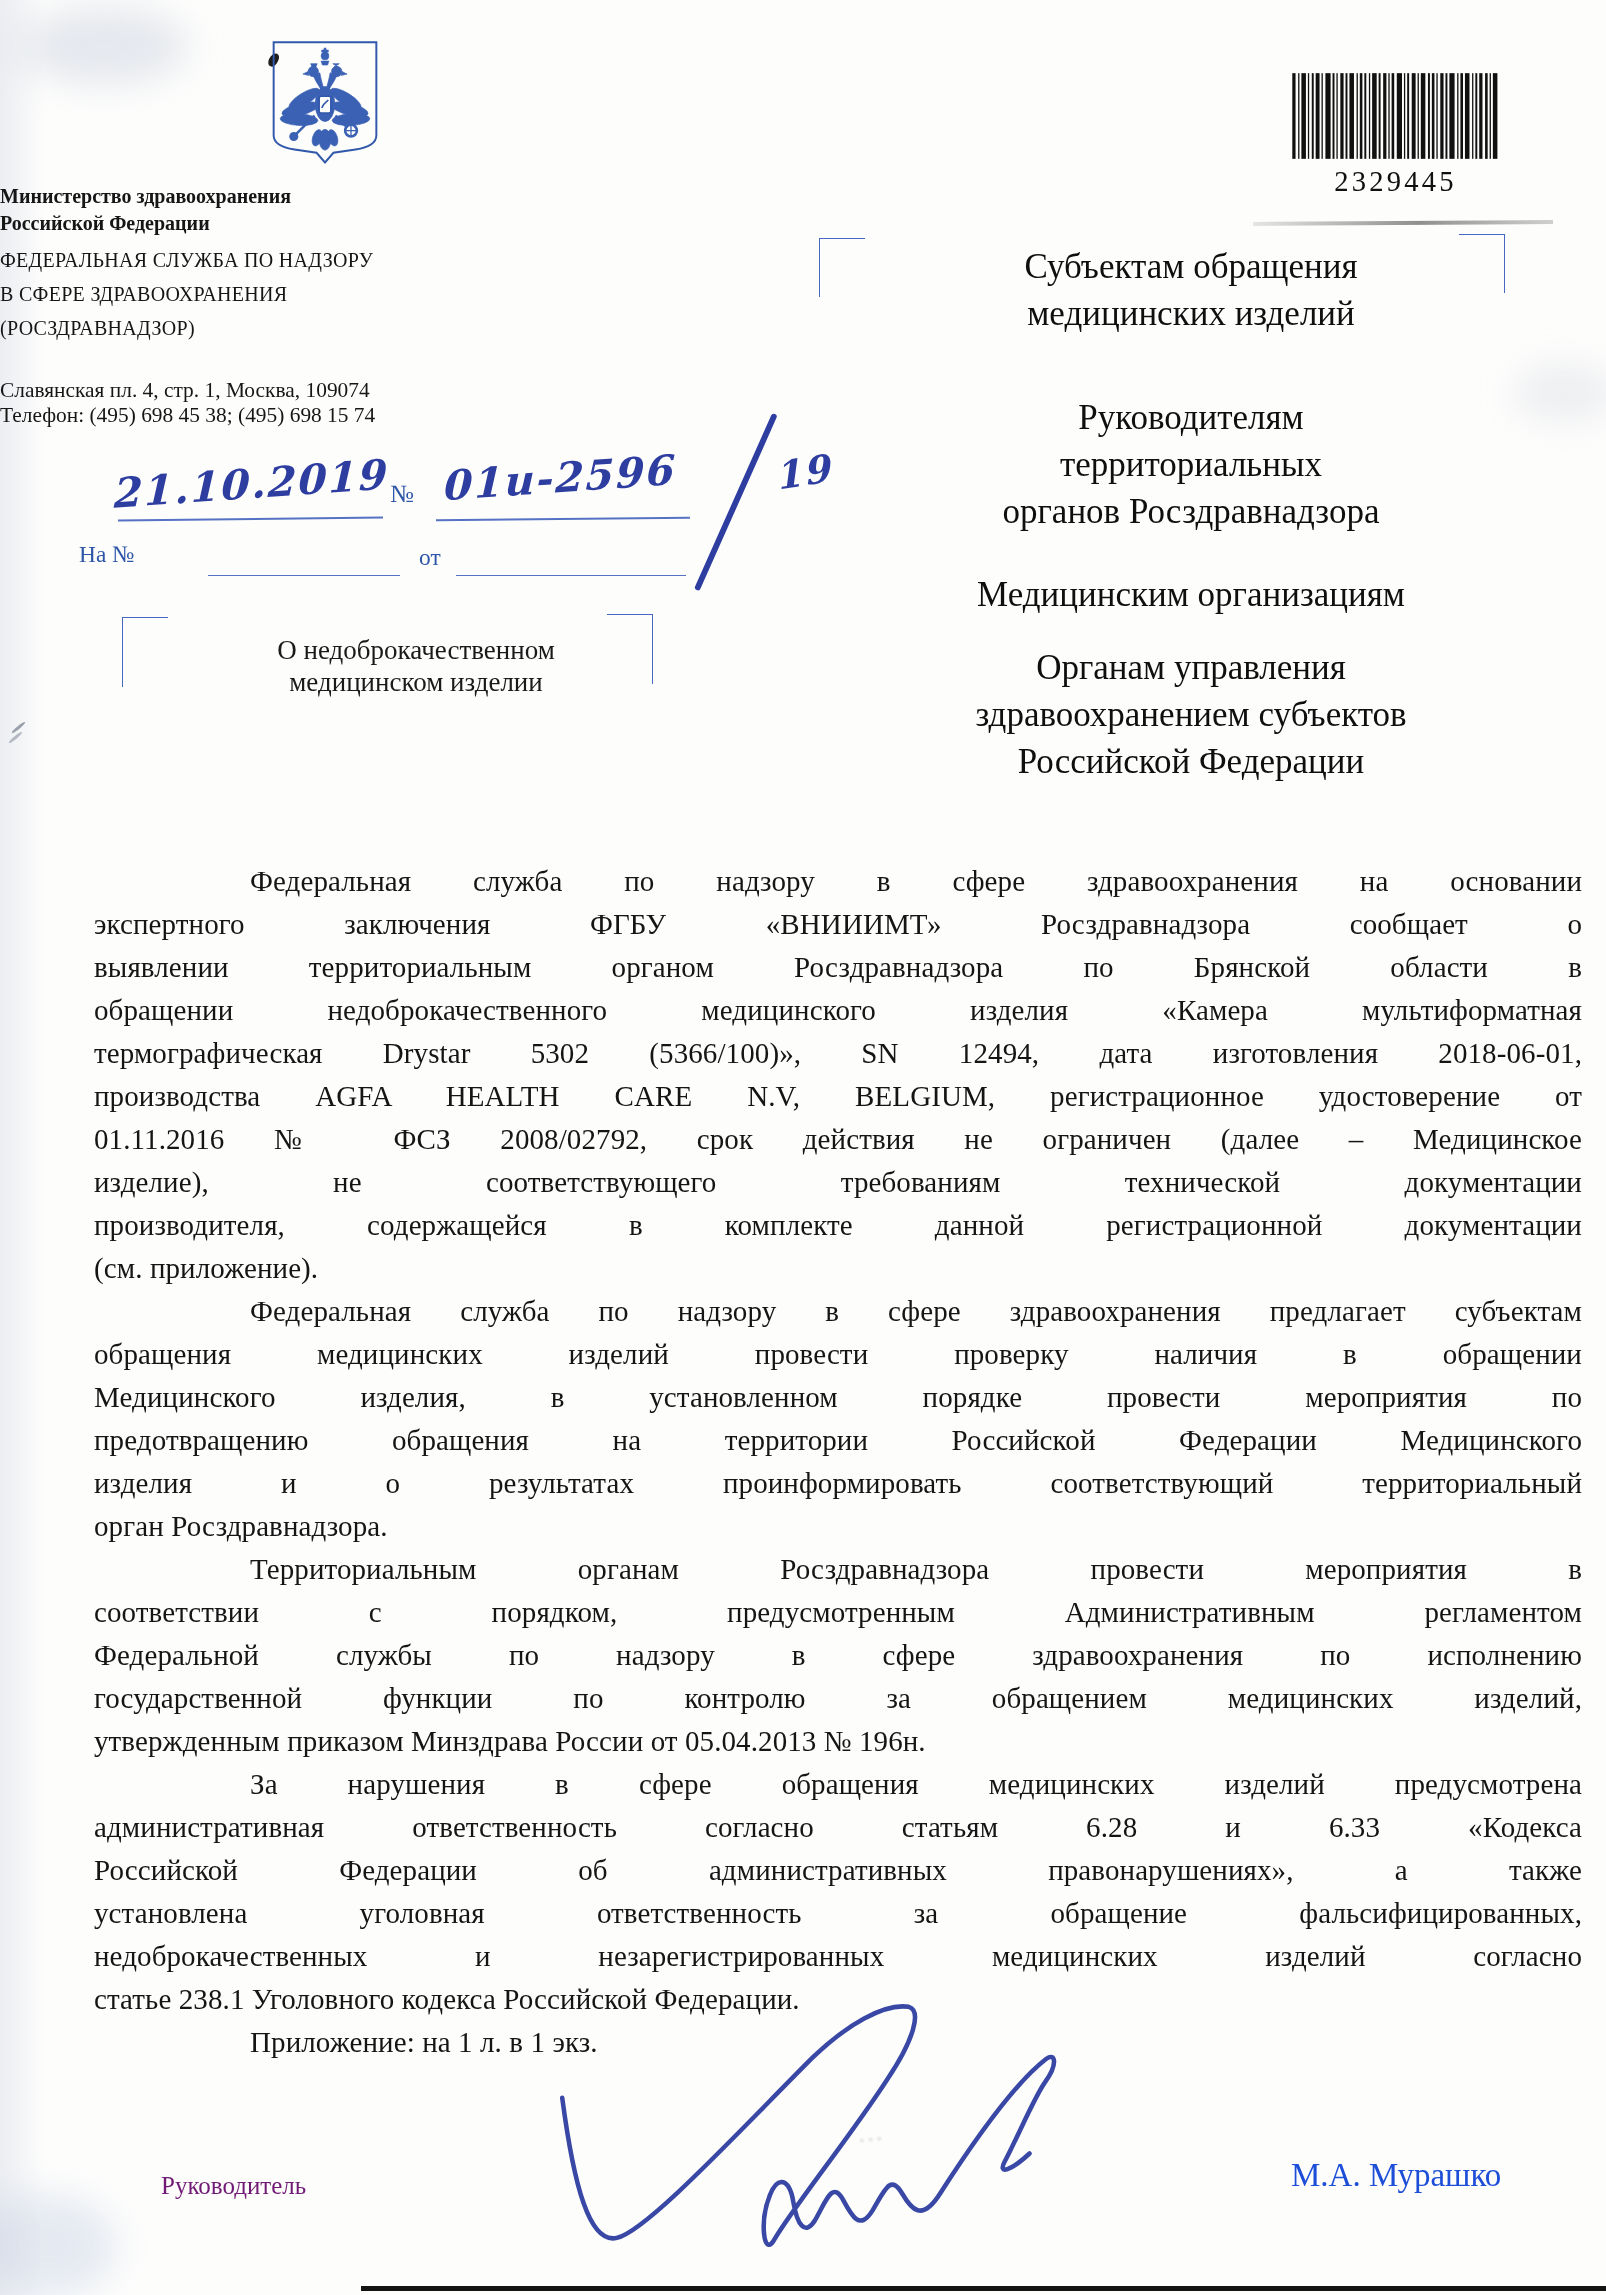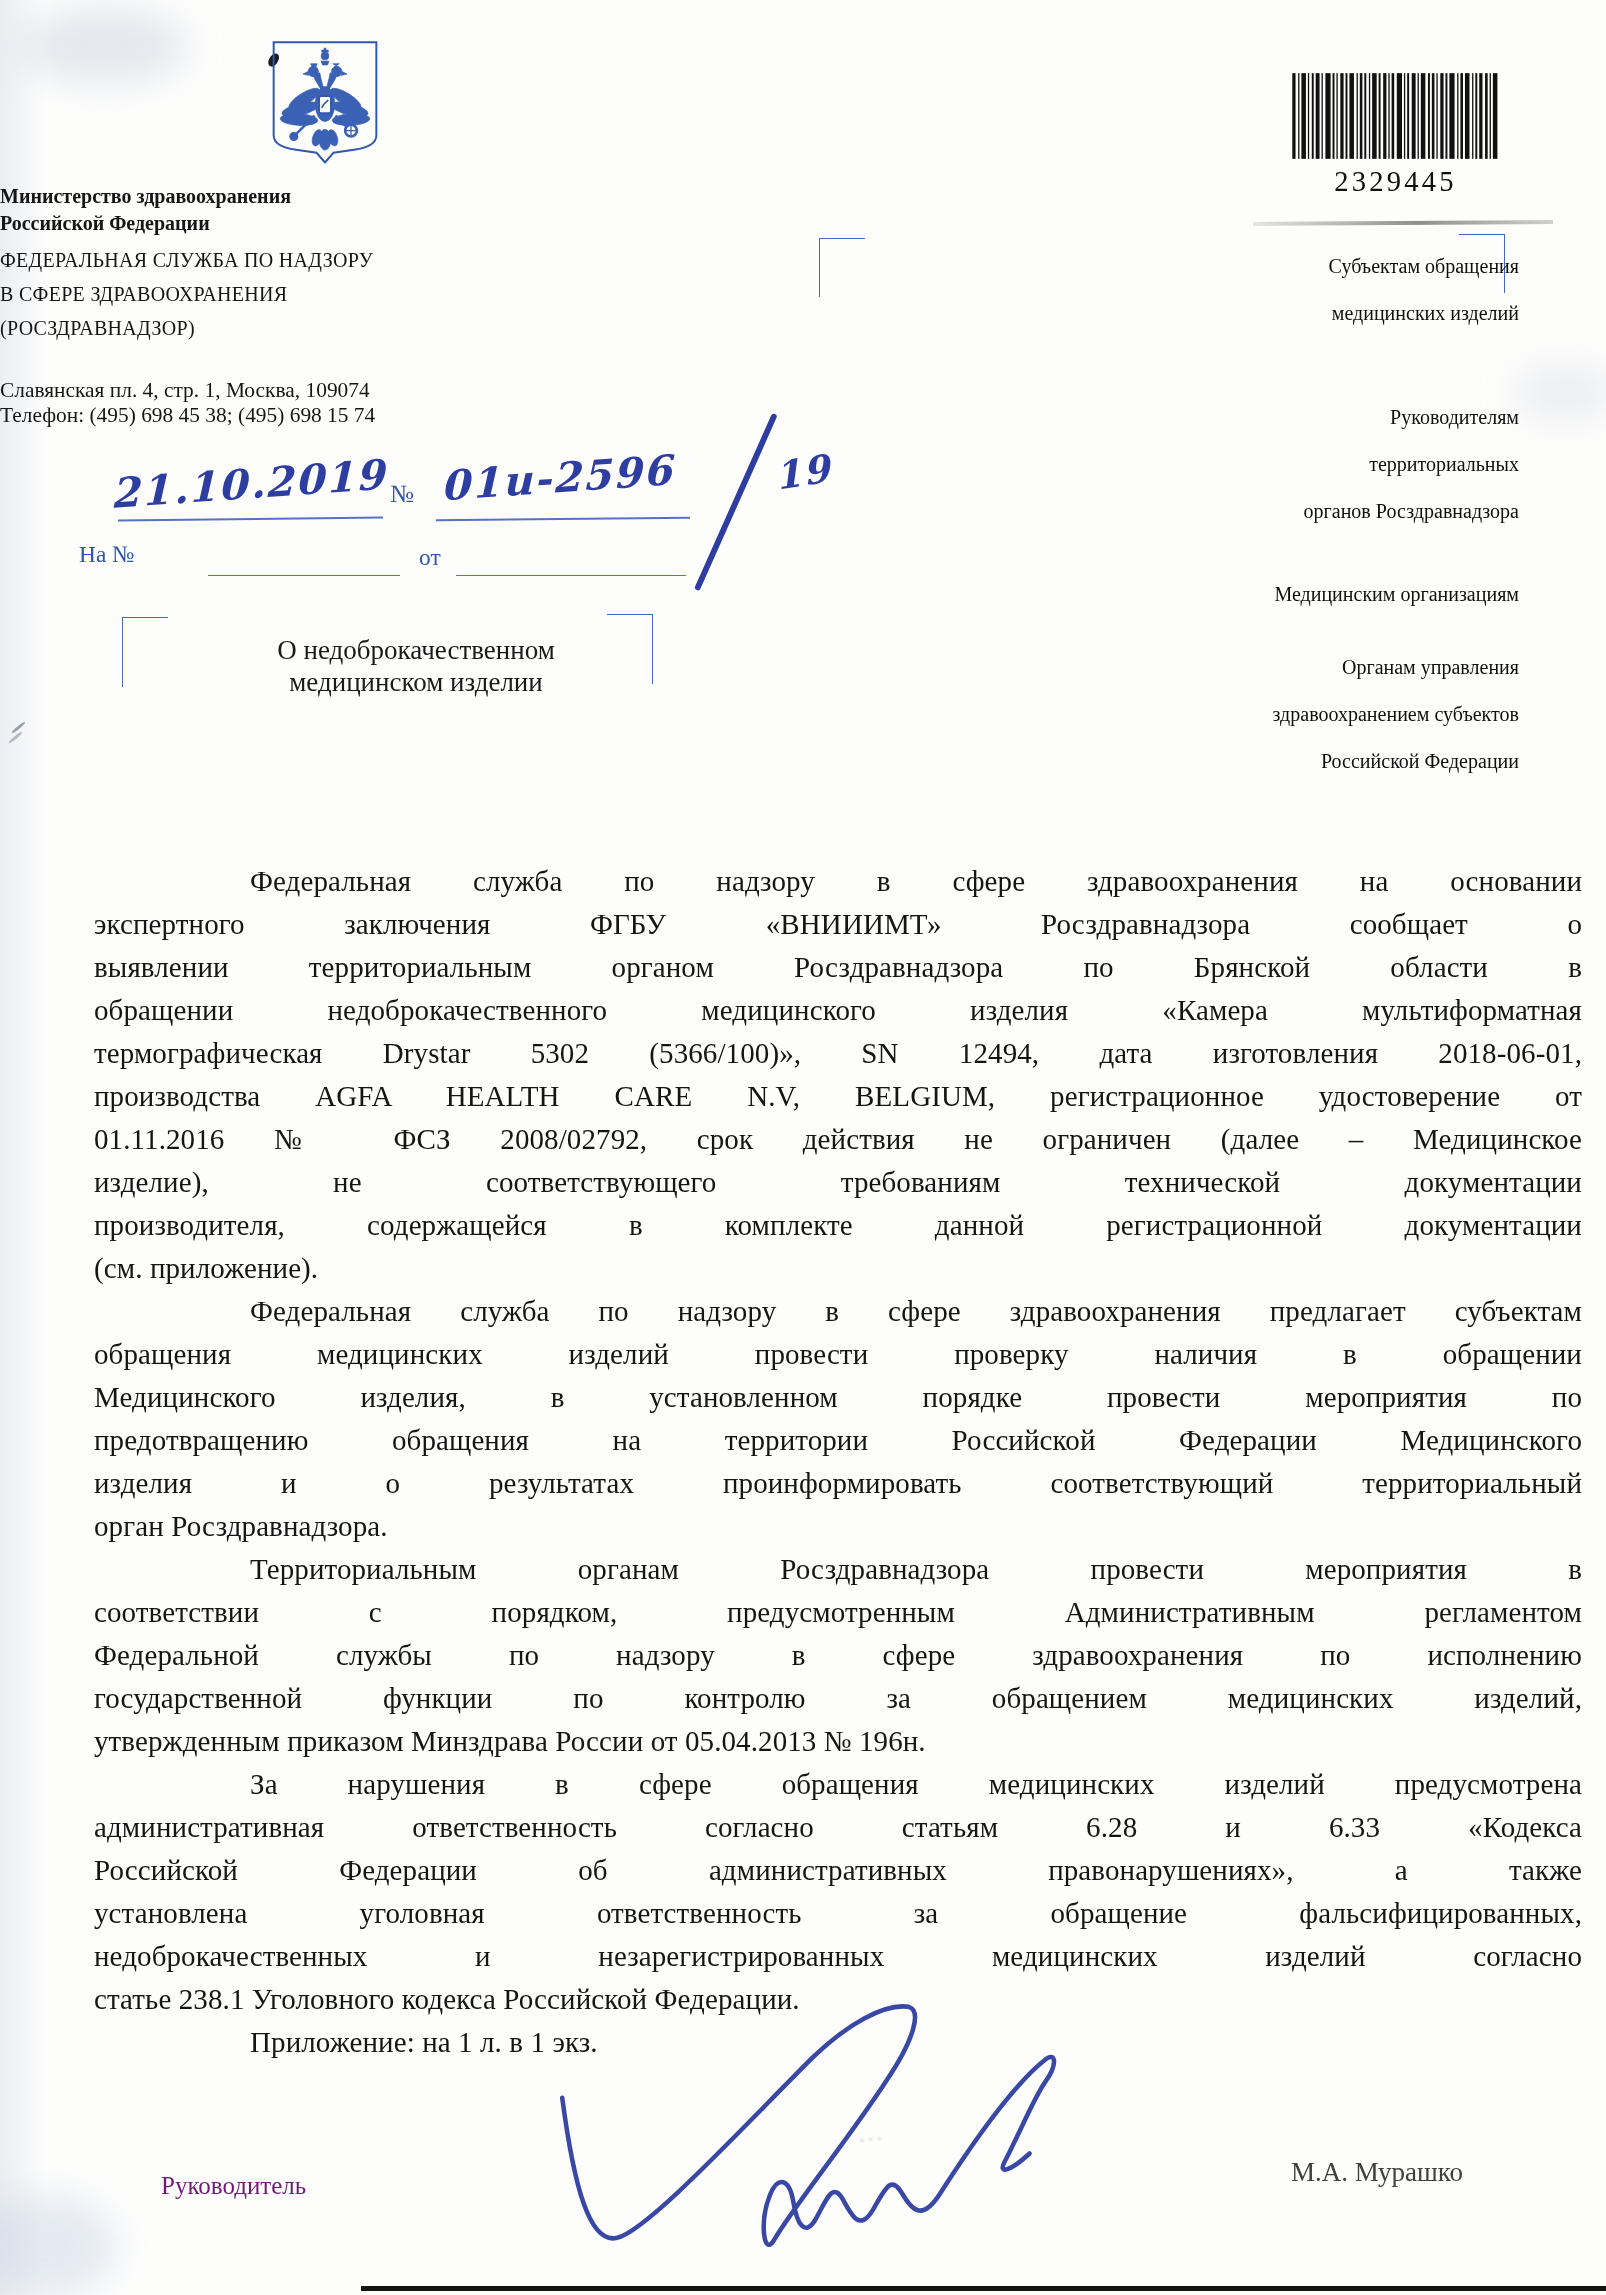--- a/index.html
+++ b/index.html
@@ -59,36 +59,36 @@
   .subject{position:absolute;left:221px;top:634px;width:390px;text-align:center;
     font-size:27px;line-height:32px;color:#1a1a1a;}
 
   
   .barcode{position:absolute;left:1291px;top:73px;width:209px;}
   .barcode svg{display:block;}
   .barcode-number{margin-top:7px;text-align:center;font-size:28.6px;letter-spacing:3.2px;color:#101010;
     font-family:"Liberation Serif",serif;}
 
   
-  .addressees{position:absolute;left:863px;top:243px;width:656px;text-align:right;
-    font-size:20px;line-height:47px;color:#0f0f0f;}
+  .addressees{position:absolute;left:863px;top:243px;width:656px;text-align:center;
+    font-size:35px;line-height:47px;color:#0f0f0f;}
   .addr-group{margin:0 0 36px 0;}
   .addr-group:nth-child(1){margin-bottom:57px;}
   .addr-group:nth-child(3){margin-bottom:26px;}
 
   
   .body-text{position:absolute;left:70px;top:860px;width:1488px;
     font-size:29px;line-height:43px;color:#151515;letter-spacing:0.1px;margin-left:24px;}
   .bline{width:100%;}
   .bline.jl{text-align:justify;text-align-last:justify;}
   .bline.indent{padding-left:156px;box-sizing:border-box;}
 
   
   .sig-title{position:absolute;left:161px;top:2172px;font-size:25px;color:#701a75;}
-  .sig-name{position:absolute;left:1291px;top:2157px;font-size:27px;color:#404040;}
+  .sig-name{position:absolute;left:1291px;top:2157px;font-size:33px;color:#1d4ed8;}
   .stamp-ghost{position:absolute;left:857px;top:2110px;width:182px;height:39px;
     color:rgba(130,130,135,.35);font-size:26px;filter:blur(1.3px);transform:rotate(-6deg);}
 
   .ink-overlay{position:absolute;left:0;top:0;pointer-events:none;}
 </style>
 </head>
 <body>
 
 <div class="page">
 

